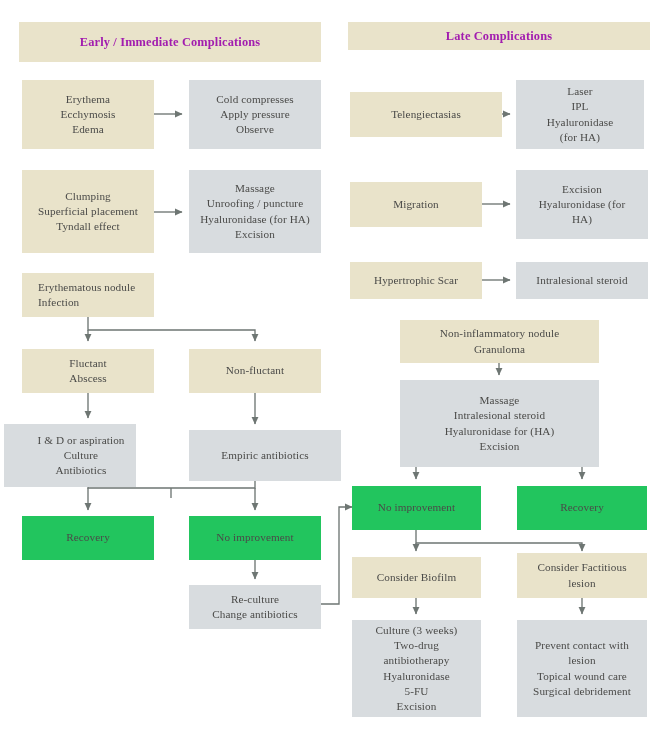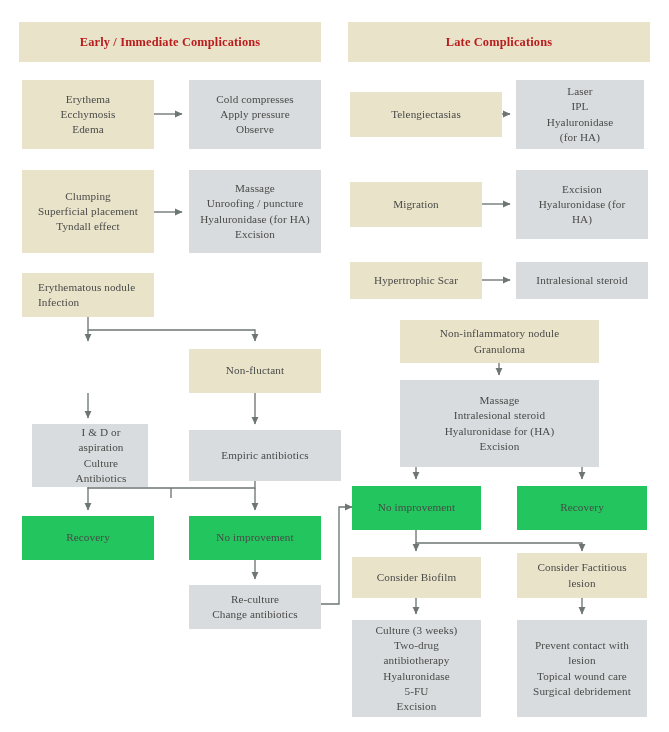--- a/index.html
+++ b/index.html
@@ -33,21 +33,21 @@
   .gray{background:#d8dcdf;}
   .lime{background:#22c55e;}
 
   .header{
     position:absolute;
     box-sizing:border-box;
     background:#e9e3ca;
     display:flex;align-items:center;justify-content:center;
     font-weight:bold;
     font-size:12.4px;
-    color:#b91c1c;
+    color:#a21caf;
     letter-spacing:.15px;
   }
   .leftalign{justify-content:flex-start;text-align:left;padding-left:16px;}
 </style>
 </head>
 <body>
 
 <div id="canvas">
 
   <svg id="wires" viewBox="0 0 669 732">
@@ -91,21 +91,21 @@
       <path d="M416,543 L416,551" marker-end="url(#ah)"></path>
 
       <line x1="416" y1="598" x2="416" y2="614" marker-end="url(#ah)"></line>
       <line x1="582" y1="598" x2="582" y2="614" marker-end="url(#ah)"></line>
     </g>
   </svg>
 
   <div class="header" style="left:19px;top:22px;width:302px;height:40px;">
     <span class="txt">Early / Immediate Complications</span>
   </div>
-  <div class="header" style="left:348px;top:22px;width:302px;height:40px;">
+  <div class="header" style="left:348px;top:22px;width:302px;height:28px;">
     <span class="txt">Late Complications</span>
   </div>
 
   <div class="node beige" style="left:22px;top:80px;width:132px;height:69px;text-align:center;">
     <span class="txt">Erythema<br>Ecchymosis<br>Edema</span>
   </div>
   <div class="node gray" style="left:189px;top:80px;width:132px;height:69px;">
     <span class="txt">Cold compresses<br>Apply pressure<br>Observe</span>
   </div>
 
@@ -113,25 +113,28 @@
     <span class="txt">Clumping<br>Superficial placement<br>Tyndall effect</span>
   </div>
   <div class="node gray" style="left:189px;top:170px;width:132px;height:83px;">
     <span class="txt">Massage<br>Unroofing / puncture<br>Hyaluronidase (for HA)<br>Excision</span>
   </div>
 
   <div class="node beige leftalign" style="left:22px;top:273px;width:132px;height:44px;">
     <span class="txt">Erythematous nodule<br>Infection</span>
   </div>
 
+  <div class="node beige" style="left:22px;top:349px;width:132px;height:44px;">
+    <span class="txt">Fluctant<br>Abscess</span>
+  </div>
   <div class="node beige" style="left:189px;top:349px;width:132px;height:44px;">
     <span class="txt">Non-fluctant</span>
   </div>
 
-  <div class="node gray" style="left:32px;top:424px;width:116px;height:63px;padding-left:28px;">
+  <div class="node gray" style="left:4px;top:424px;width:132px;height:63px;padding-left:28px;">
     <span class="txt">I &amp; D or aspiration<br>Culture<br>Antibiotics</span>
   </div>
   <div class="node gray" style="left:189px;top:430px;width:152px;height:51px;">
     <span class="txt">Empiric antibiotics</span>
   </div>
 
   <div class="node lime" style="left:22px;top:516px;width:132px;height:44px;">
     <span class="txt">Recovery</span>
   </div>
   <div class="node lime" style="left:189px;top:516px;width:132px;height:44px;">

